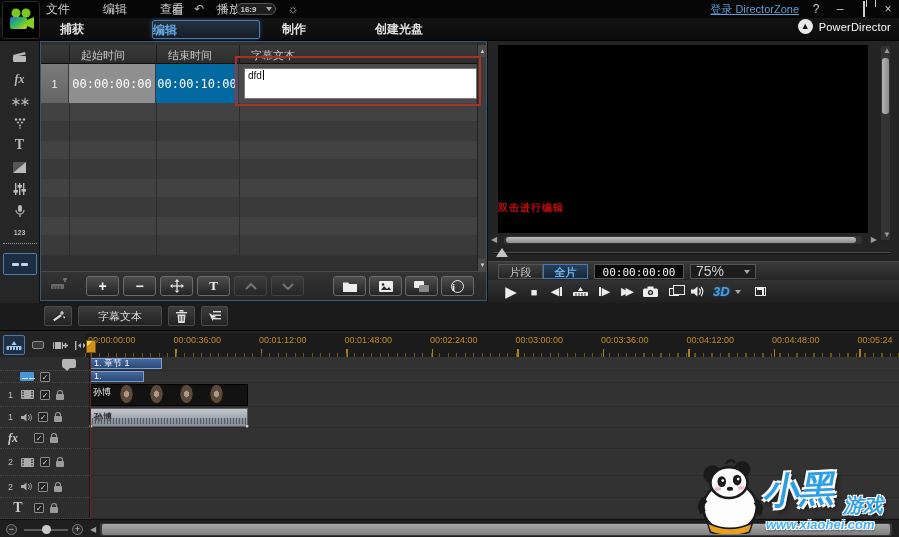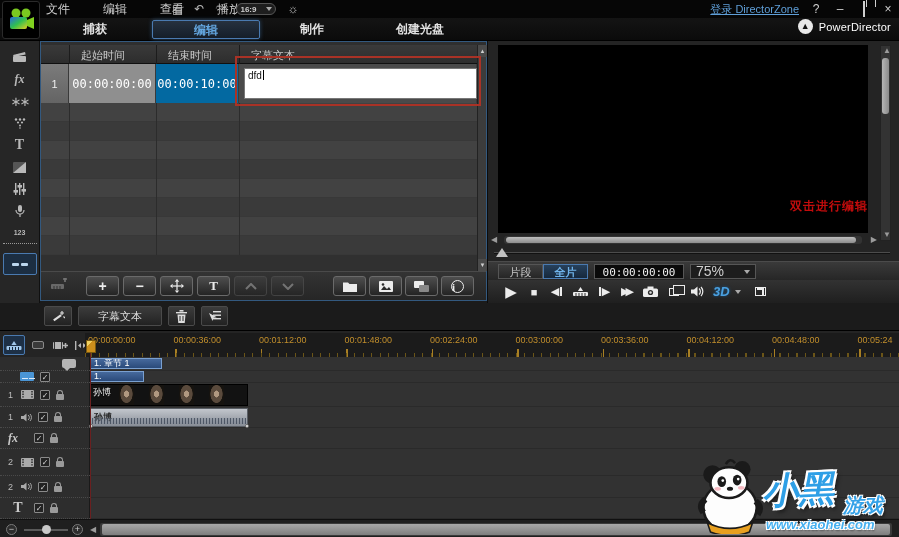--- a/index.html
+++ b/index.html
@@ -20,21 +20,21 @@
 .caret-dn{width:0;height:0;border-left:3px solid transparent;border-right:3px solid transparent;border-top:4px solid #aaa}
 .proj-title{left:300px;top:0;width:300px;text-align:center;line-height:18px;color:#c8c8c8;font-size:11px}
 .tb-right{right:4px;top:0;height:18px;display:flex;gap:10px;align-items:center}
 .login{color:#5f9fd8;text-decoration:underline;font-size:11px}
 .winbtn{color:#cfcfcf;font-size:12px;line-height:18px;width:14px;text-align:center}
 .restore-ic{width:9px;height:8px;border:1px solid #cfcfcf;position:relative;margin-top:5px}
 .restore-ic:before{content:'';position:absolute;left:2px;top:-3px;width:8px;height:7px;border:1px solid #cfcfcf;border-bottom:none}
 
 
 .tabrow{left:0;top:18px;width:899px;height:23px;background:linear-gradient(#141414,#0b0b0b);border-bottom:1px solid #000}
-.mtab{top:20px;height:19px;line-height:19px;text-align:center;font-weight:bold;font-size:12px;color:#e2e2e2}
+.mtab{top:20px;height:19px;line-height:19px;font-weight:bold;font-size:12px;color:#e2e2e2}
 .mtab.active{border:1px solid #4a7ab0;border-radius:2px;background:linear-gradient(#26313f,#151e29);color:#64a7e0;box-shadow:0 0 4px rgba(70,130,190,.5)}
 .brand{right:8px;top:19px;display:flex;align-items:center;gap:6px}
 .brand-circle{width:15px;height:15px;border-radius:50%;background:#e8e8e8;color:#111;font-size:9px;line-height:15px;text-align:center;font-weight:bold}
 .brand-name{font-size:11px;font-weight:normal;color:#fff;letter-spacing:.2px}
 
 
 .rail{left:0;top:41px;width:40px;height:262px;background:#262626;border-right:1px solid #101010;display:flex;flex-direction:column;align-items:center;padding-top:5px}
 .room{width:34px;height:22px;display:flex;align-items:center;justify-content:center;color:#b9b9b9}
 .room.sel{border:1px solid #4a7ab0;border-radius:2px;background:#1c2e42;height:22px;margin-top:9px}
 .fx-g{font-style:italic;font-family:"Liberation Serif",serif;font-size:12px;font-weight:bold}
@@ -71,21 +71,21 @@
 .pbtn.dis{opacity:.4}
 .ghosttool{position:absolute;left:10px;top:6px;color:#6f6f6f;opacity:.8}
 .tserif{font-family:"Liberation Serif",serif;font-size:13px}
 
 
 .act{top:306px;height:20px;border:1px solid #4a4a4a;border-radius:2px;background:linear-gradient(#3c3c3c,#222);color:#dedede;display:flex;align-items:center;justify-content:center;font-size:11px}
 
 
 .preview{left:487px;top:41px;width:412px;height:262px;background:#242424;border-left:1px solid #0c0c0c}
 .screen{position:absolute;left:10px;top:4px;width:370px;height:188px;background:#000}
-.overlay-red{position:absolute;left:0;right:0;bottom:18px;text-align:right;color:#c40c0c;font-weight:bold;font-size:12px;letter-spacing:1px}
+.overlay-red{position:absolute;left:0;right:0;bottom:18px;text-align:left;color:#c40c0c;font-weight:bold;font-size:10px;letter-spacing:1px}
 .pv-vsb{position:absolute;left:392px;top:4px;width:11px;height:196px;background:#333;border:1px solid #222}
 .pv-vthumb{position:absolute;left:1px;top:12px;width:7px;height:56px;background:linear-gradient(90deg,#b5b5b5,#8a8a8a);border-radius:3px}
 .pv-hsb{position:absolute;left:3px;top:194px;width:386px;height:10px}
 .pv-hgroove{position:absolute;left:13px;top:1px;width:358px;height:8px;background:#333;border-radius:3px}
 .pv-hthumb{position:absolute;left:2px;top:1px;width:350px;height:6px;background:linear-gradient(#bdbdbd,#8d8d8d);border-radius:3px}
 .arr{color:#9b9b9b;font-size:8px;line-height:10px}
 .seek{position:absolute;left:6px;top:207px;width:396px;height:10px}
 .seek-groove{position:absolute;left:0;top:4px;width:100%;height:2px;background:#4c4c4c;border-bottom:1px solid #111}
 .seek-thumb{position:absolute;left:2px;top:0;width:0;height:0;border-left:6px solid transparent;border-right:6px solid transparent;border-bottom:9px solid #c3c3c3}
 .pv-bar{position:absolute;left:0px;top:220px;width:412px;height:19px;background:linear-gradient(#3a3a3a,#262626);border-top:1px solid #4b4b4b}

